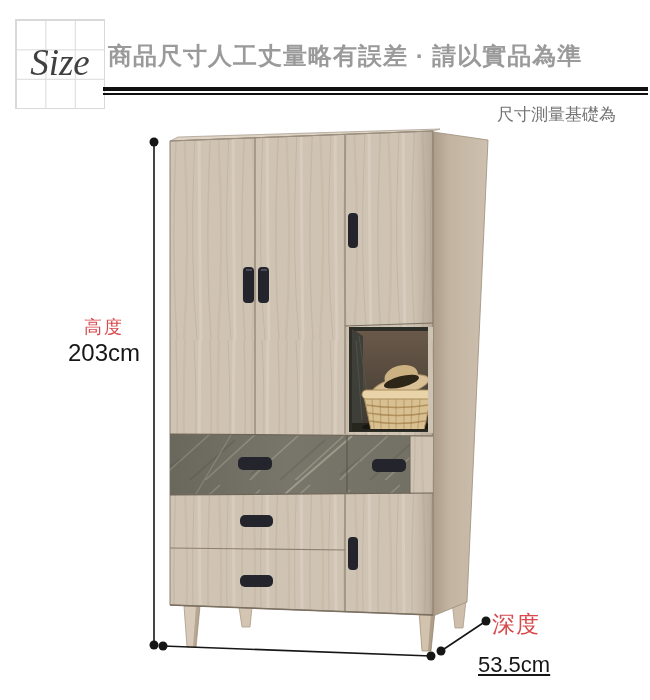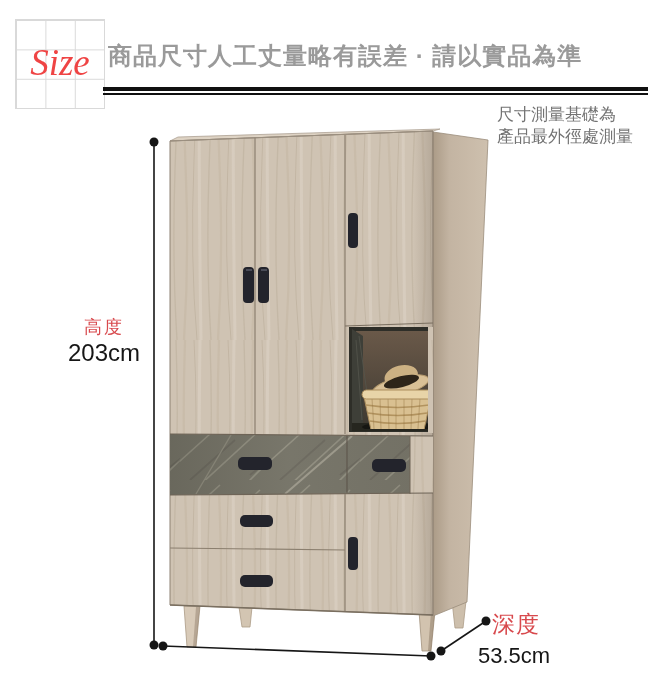--- a/index.html
+++ b/index.html
@@ -12,21 +12,21 @@
   #size-grid{
     left:15px;top:19px;width:88px;height:88px;
     border:1px solid #d9d9d9;
     background-image:linear-gradient(to right,#d9d9d9 1px,transparent 1px),
                      linear-gradient(to bottom,#d9d9d9 1px,transparent 1px);
     background-size:29.4px 29.4px;
   }
   #size-label{
     left:15px;top:44px;width:90px;text-align:center;
     font-family:"Liberation Serif","DejaVu Serif",serif;
-    font-style:italic;font-size:37px;color:#ef4444;line-height:1.05;
+    font-style:italic;font-size:37px;color:#404040;line-height:1.05;
   }
   #main-title{
     left:108px;top:40px;width:540px;
     font-size:24px;font-weight:bold;letter-spacing:1px;color:#9a9a9a;white-space:nowrap;
   }
   #divider{left:103px;top:87px;width:545px;}
   #divider .thick{height:4px;background:#101010;}
   #divider .thin{height:2px;background:#101010;margin-top:2px;}
   #measure-note{
     left:497px;top:104px;width:150px;font-size:17px;line-height:22px;color:#737373;
@@ -34,38 +34,37 @@
   }
   
   .red{color:#d8494d;}
   #height-label{left:56px;top:315px;width:96px;text-align:center;}
   #height-label .cn{font-size:18px;letter-spacing:2px;}
   #height-label .val{font-size:24px;}
   #width-label{left:200px;top:655px;font-size:23px;white-space:nowrap;}
   #width-label .cn{letter-spacing:2px;margin-right:6px;}
   #depth-label{left:478px;top:609px;width:110px;font-size:23px;}
   #depth-label .cn{margin-left:14px;letter-spacing:1px;}
-  #depth-label .val{font-size:22px;margin-top:3px;}
+  #depth-label .val{font-size:22px;margin-top:12px;text-decoration:underline;}
   svg{display:block;}
 </style>
 </head>
 <body>
 
 <div id="stage">
 
   <div id="size-grid" class="abs"></div>
   <div id="size-label" class="abs">Size</div>
   <div id="main-title" class="abs">商品尺寸人工丈量略有誤差 · 請以實品為準</div>
   <div id="divider" class="abs">
     <div class="thick"></div>
     <div class="thin"></div>
   </div>
   <div id="measure-note" class="abs">
     <div>尺寸測量基礎為</div>
-    <div>產品最外徑處測量</div>
   </div>
 
   <svg class="abs" style="left:0;top:0" width="650" height="700" viewBox="0 0 650 700">
     <defs>
       <linearGradient id="sideGrad" x1="0" y1="0" x2="1" y2="0">
         <stop offset="0" stop-color="#ab9b87"></stop>
         <stop offset="0.3" stop-color="#c3b4a2"></stop>
         <stop offset="1" stop-color="#cec0ae"></stop>
       </linearGradient>
       <linearGradient id="edgeShade" x1="0" y1="0" x2="1" y2="0">

